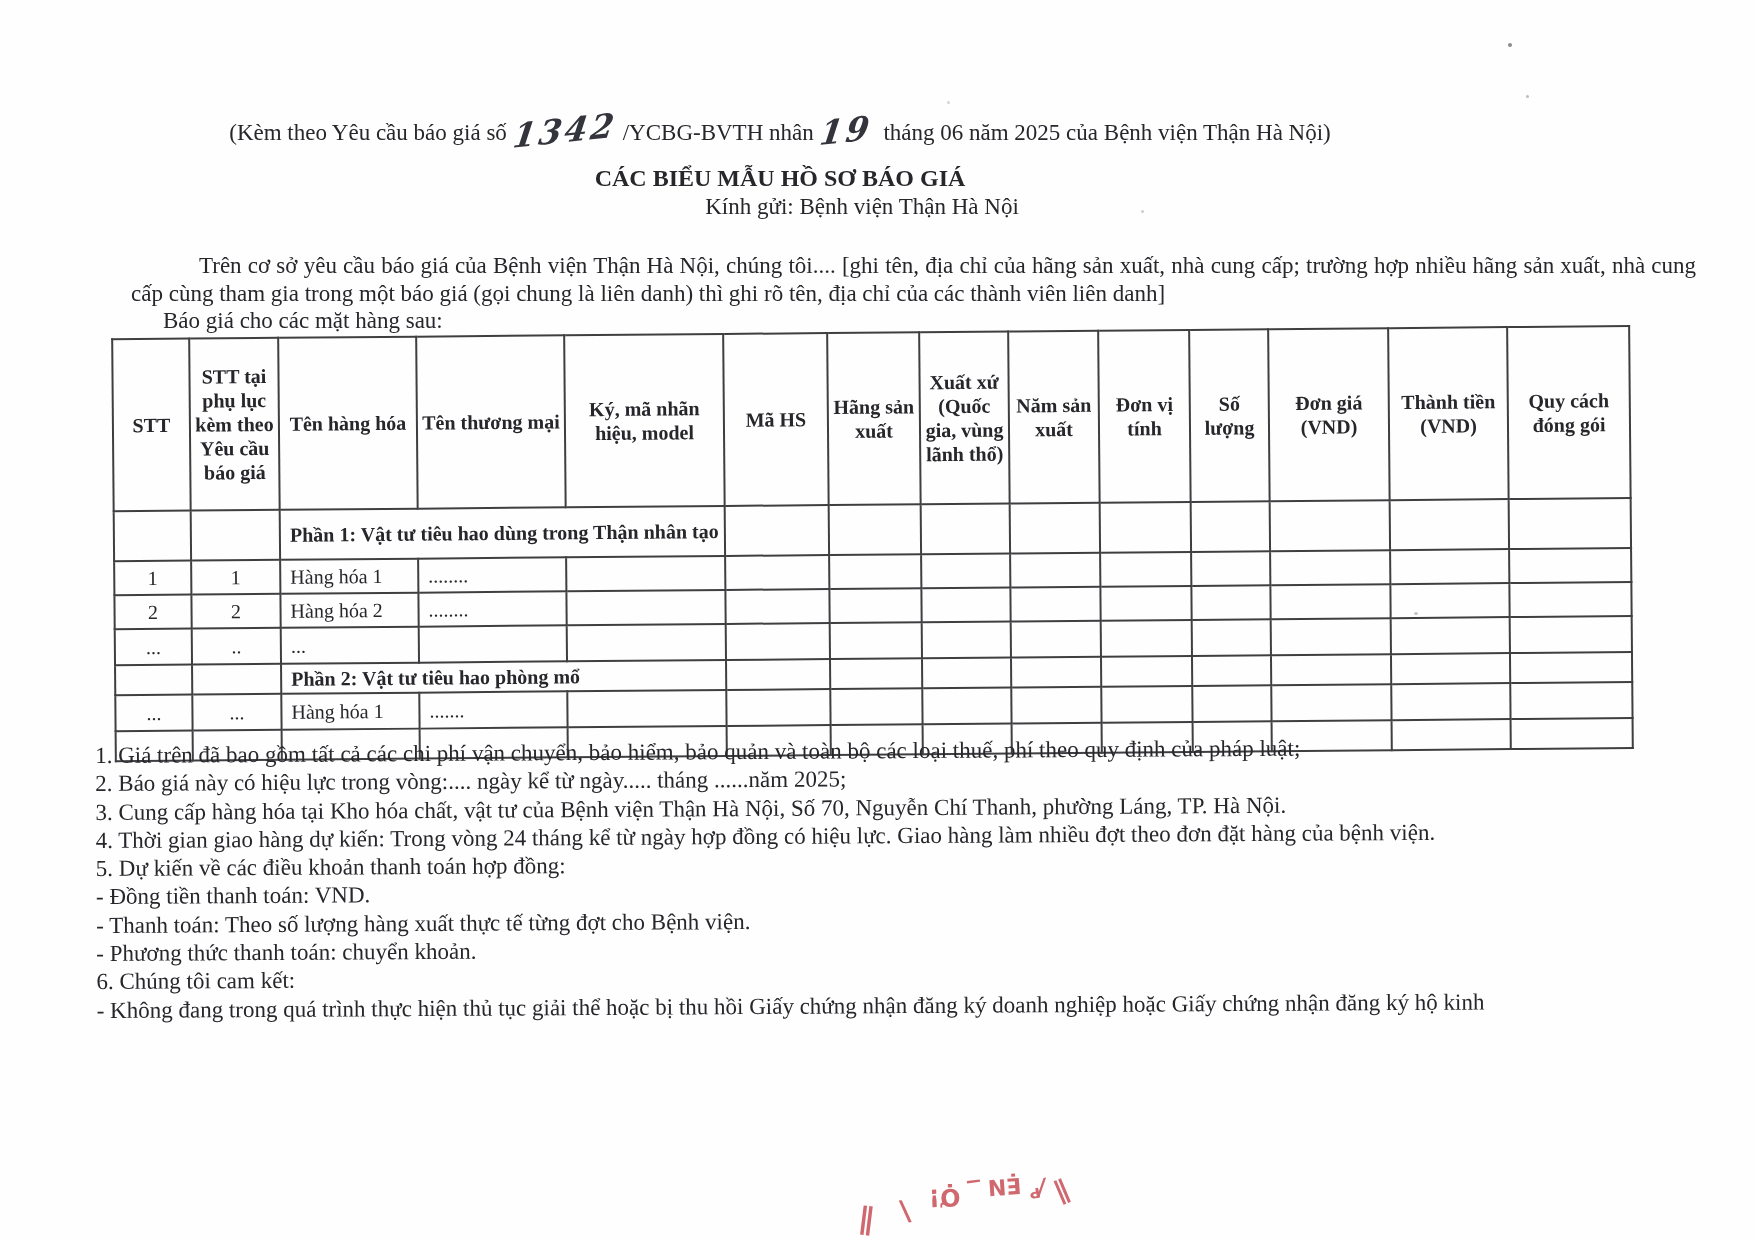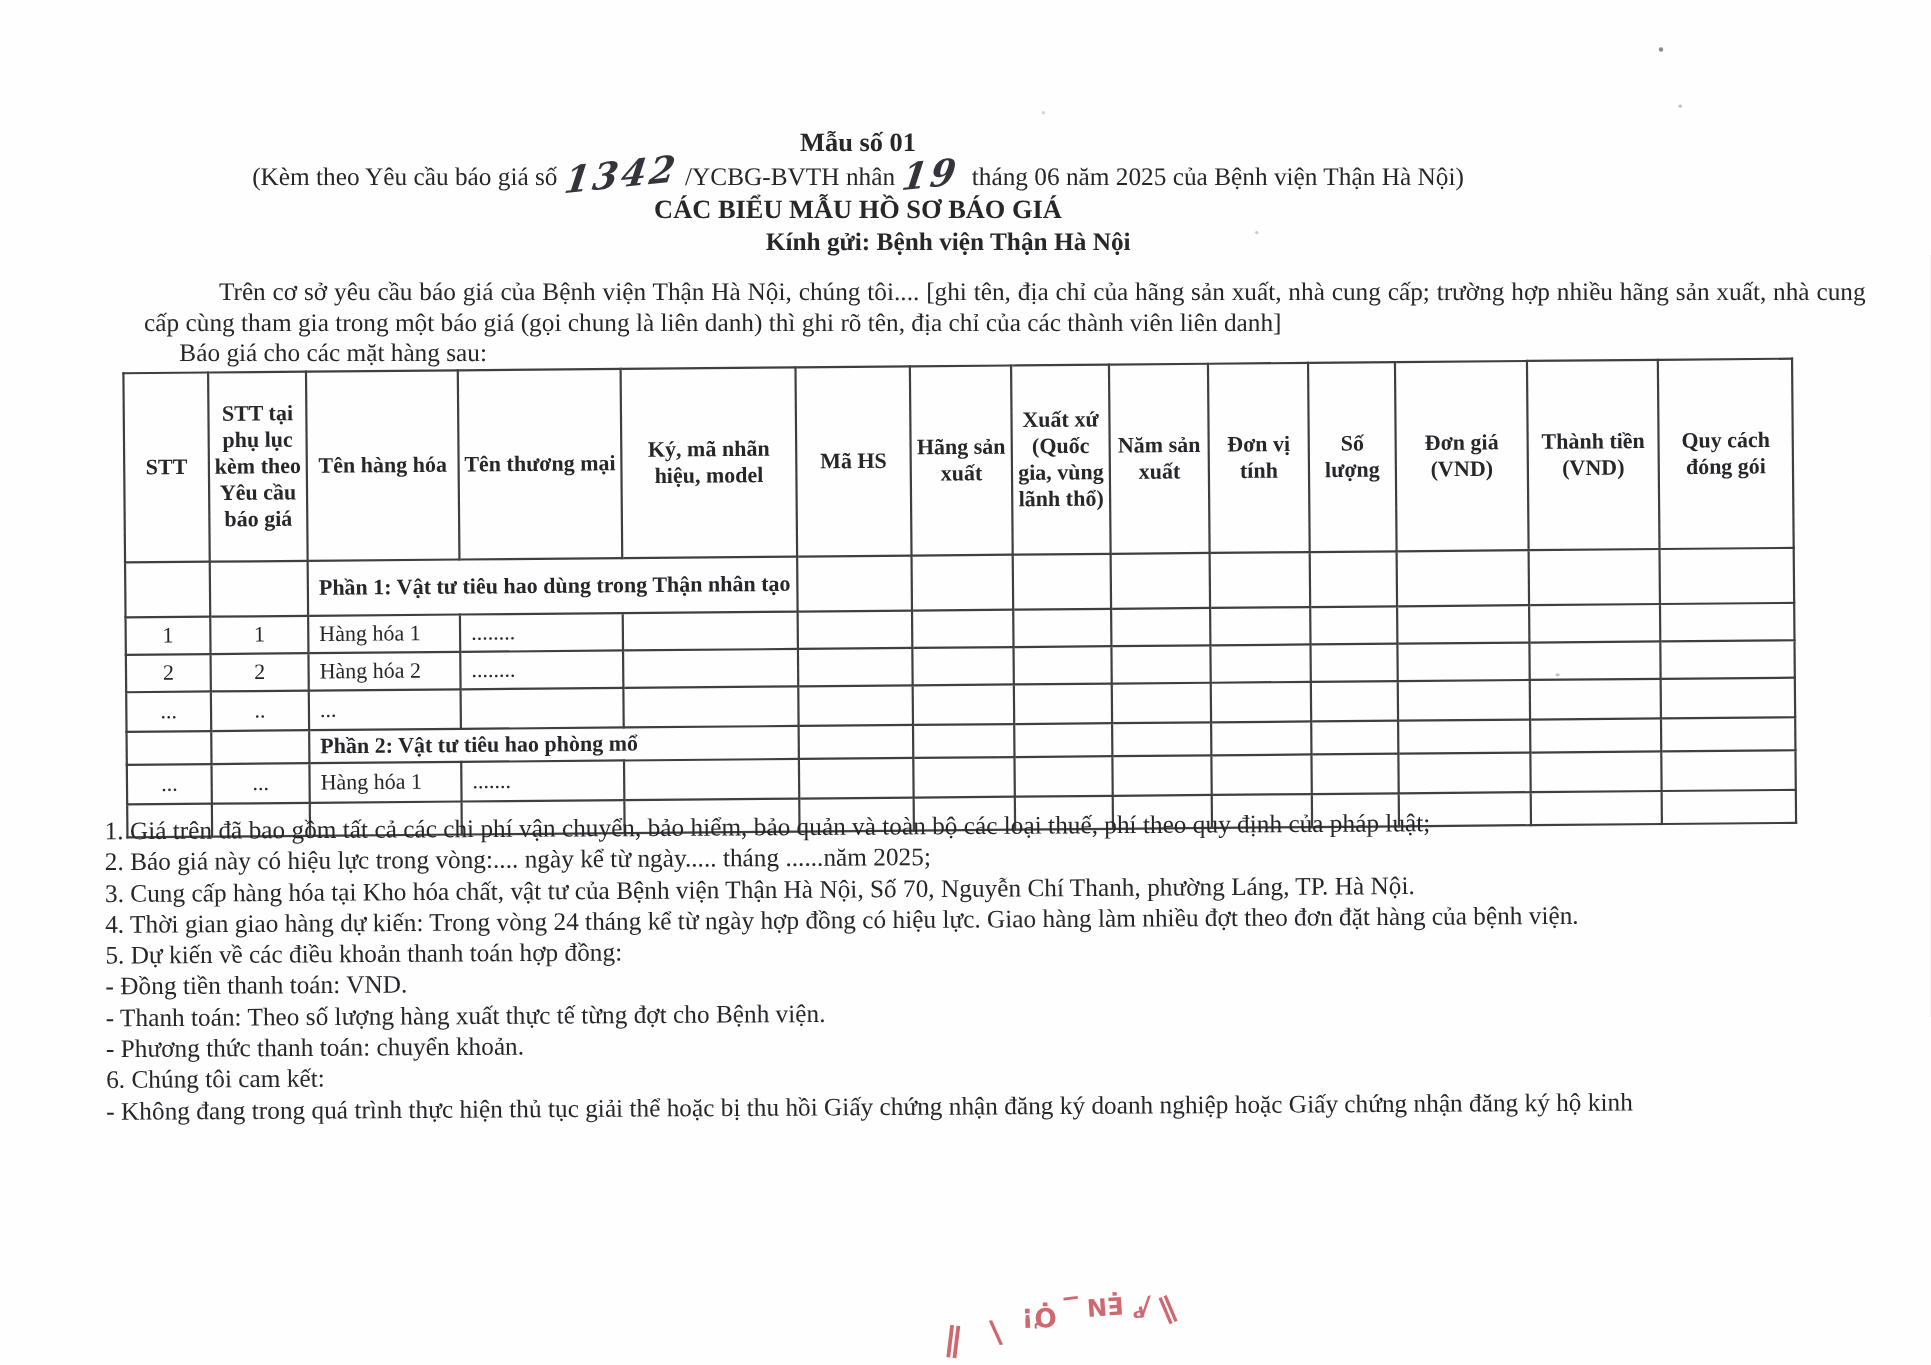--- a/index.html
+++ b/index.html
@@ -17,23 +17,23 @@
   .attachment-line{font-size:23px;line-height:30px;margin-top:2px;}
   .hand{
     display:inline-block;
     font-family:"DejaVu Serif",serif;
     font-style:italic;font-weight:bold;
     font-size:33px;line-height:20px;
     letter-spacing:3px;color:#33343c;
     transform:rotate(-6deg) skewX(-14deg);
     padding:0 6px;position:relative;top:2px;
   }
-  .title-main{font-weight:bold;font-size:24px;line-height:28px;margin-top:1px;}
+  .title-main{font-weight:bold;font-size:24px;line-height:28px;margin-top:16px;}
   .title-sub{font-weight:bold;font-size:24px;line-height:27px;margin-top:1px;}
-  .salutation{font-weight:bold;font-size:23px;line-height:27px;margin-top:1px;position:relative;left:82px;}
+  .salutation{font-weight:normal;font-size:23px;line-height:27px;margin-top:1px;position:relative;left:82px;}
   
   .intro{
     position:absolute;left:95px;top:252px;width:1565px;
     font-size:23px;line-height:28px;text-align:justify;text-indent:68px;margin-left:36px;
   }
   .table-lead{position:absolute;left:163px;top:308px;font-size:23px;}
   
   .tbl-wrap{position:absolute;left:113px;top:333px;transform:rotate(-0.5deg);transform-origin:40% 50%;}
   table{border-collapse:collapse;table-layout:fixed;}
   th,td{
@@ -61,21 +61,20 @@
   }
   
   .speck{position:absolute;border-radius:50%;background:#5a5a5a;}
 </style>
 </head>
 <body>
 
 <div class="page">
 
   <div class="doc-header">
-    <div class="form-number">Mẫu số 01</div>
     <div class="attachment-line"><span>(Kèm theo Yêu cầu báo giá số</span><span class="hand">1342</span><span>/YCBG-BVTH nhân</span><span class="hand">19</span> <span>tháng 06 năm 2025 của Bệnh viện Thận Hà Nội)</span></div>
     <div class="title-main">CÁC BIỂU MẪU HỒ SƠ BÁO GIÁ</div>
     <div class="salutation">Kính gửi: Bệnh viện Thận Hà Nội</div>
   </div>
 
   <div class="intro">Trên cơ sở yêu cầu báo giá của Bệnh viện Thận Hà Nội, chúng tôi.... [ghi tên, địa chỉ của hãng sản xuất, nhà cung cấp; trường hợp nhiều hãng sản xuất, nhà cung cấp cùng tham gia trong một báo giá (gọi chung là liên danh) thì ghi rõ tên, địa chỉ của các thành viên liên danh]</div>
 
   <div class="table-lead">Báo giá cho các mặt hàng sau:</div>
 
   <div class="tbl-wrap">

